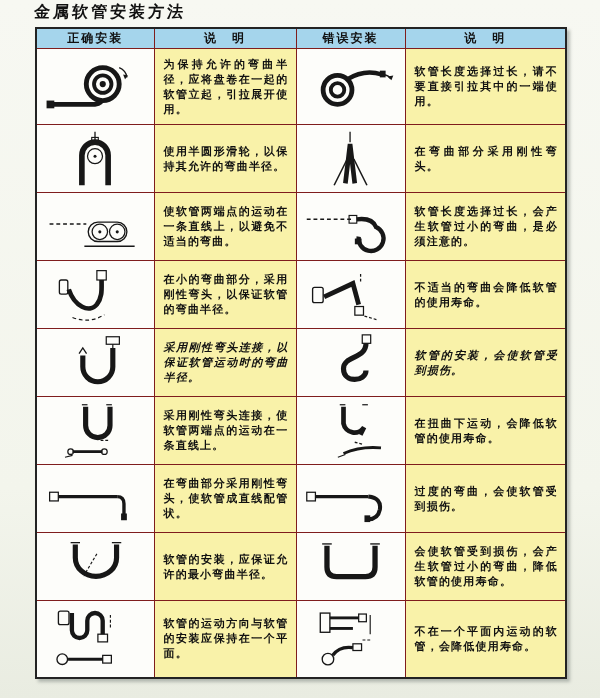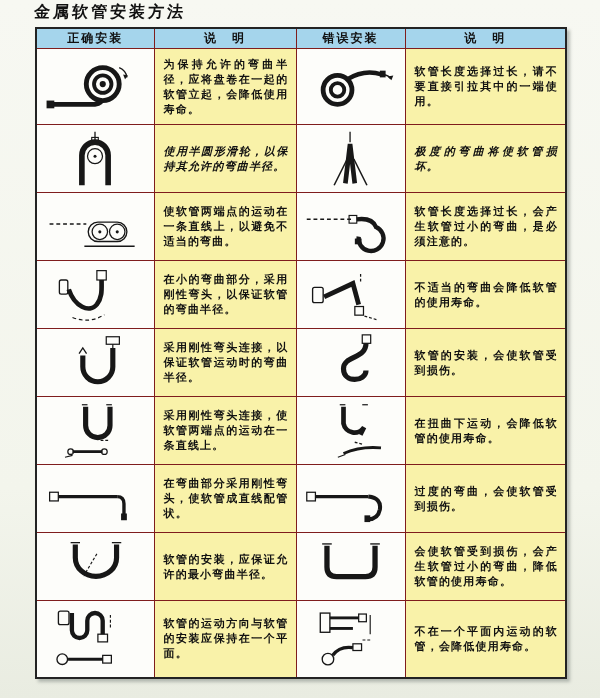--- a/index.html
+++ b/index.html
@@ -69,38 +69,38 @@
         <circle class="stroke" cx="63" cy="29" r="17" stroke-width="5"></circle>
         <circle class="stroke" cx="63" cy="29" r="9" stroke-width="4"></circle>
         <circle cx="63" cy="29" r="3.2" fill="#171717"></circle>
         <path class="stroke" d="M12 50 H50 Q60 50 62 46" stroke-width="5"></path>
         <rect x="5" y="46" width="8" height="8" fill="#171717"></rect>
         <path class="stroke" d="M80 12 q7 3 8 10" stroke-width="1.4"></path>
         <path d="M86 24 l3 -4 l-5 -1 z" fill="#171717"></path>
       </svg>
     </td>
     <td class="desc">
-          <span class="txt">为保持允许的弯曲半径，应将盘卷在一起的软管立起，会降低使用寿命。</span>
+          <span class="txt">为保持允许的弯曲半径，应将盘卷在一起的软管立起，引拉展开使用。</span>
         </td>
     <td class="pic">
       <svg width="100" height="60" viewBox="0 0 104 62">
         <circle class="stroke" cx="38" cy="34" r="15" stroke-width="5"></circle>
         <circle class="stroke" cx="38" cy="34" r="7" stroke-width="4"></circle>
         <path class="stroke" d="M48 23 Q66 12 84 18" stroke-width="4.5"></path>
         <path class="stroke" d="M86 18 q5 1 7 4" stroke-width="1.4"></path>
         <path d="M94 24 l2 -5 l-6 1 z" fill="#171717"></path>
         <rect x="82" y="14" width="6" height="7" fill="#171717"></rect>
       </svg>
     </td>
     <td class="desc">
           <span class="txt">软管长度选择过长，请不要直接引拉其中的一端使用。</span>
         </td>
   </tr>
 
-  <tr style="height:68px;font-style:italic;">
+  <tr style="height:68px;">
     <td class="pic">
       <svg width="90" height="60" viewBox="0 0 96 64">
         <line class="stroke" x1="48" y1="3" x2="48" y2="14" stroke-width="1.4"></line>
         <rect class="stroke" x="44.5" y="9" width="7" height="6" stroke-width="1.2"></rect>
         <path class="stroke" d="M34 60 V28 A14 14 0 0 1 62 28 V60" stroke-width="6"></path>
         <circle class="stroke" cx="48" cy="29" r="8" stroke-width="1.3"></circle>
         <circle cx="48" cy="29" r="1.6" fill="#171717"></circle>
       </svg>
     </td>
     <td class="desc">
@@ -108,21 +108,21 @@
         </td>
     <td class="pic">
       <svg width="90" height="60" viewBox="0 0 96 64">
         <line class="stroke" x1="47" y1="3" x2="47" y2="14" stroke-width="1.4"></line>
         <path class="stroke" d="M42 58 L47 16 L52 58" stroke-width="5"></path>
         <line class="stroke" x1="30" y1="60" x2="44" y2="32" stroke-width="1.6"></line>
         <line class="stroke" x1="65" y1="60" x2="51" y2="32" stroke-width="1.6"></line>
       </svg>
     </td>
     <td class="desc">
-          <span class="txt">极度的弯曲将使软管损坏。</span>
+          <span class="txt">在弯曲部分采用刚性弯头。</span>
         </td>
   </tr>
 
   <tr style="height:68px;">
     <td class="pic">
       <svg width="108" height="58" viewBox="0 0 110 60">
         <line class="stroke" x1="8" y1="27" x2="46" y2="27" stroke-width="1.6" stroke-dasharray="4 3"></line>
         <rect class="stroke" x="48" y="25" width="40" height="20" rx="10" stroke-width="1.4"></rect>
         <circle class="stroke" cx="60" cy="35" r="8" stroke-width="1.3"></circle>
         <circle class="stroke" cx="78" cy="35" r="8" stroke-width="1.3"></circle>
@@ -166,21 +166,21 @@
         <line class="stroke" x1="60" y1="8" x2="60" y2="18" stroke-width="1.3" stroke-dasharray="3 2"></line>
         <rect class="stroke" x="54" y="42" width="9" height="9" stroke-width="1.3"></rect>
         <line class="stroke" x1="64" y1="52" x2="78" y2="56" stroke-width="1.3" stroke-dasharray="3 2"></line>
       </svg>
     </td>
     <td class="desc">
           <span class="txt">不适当的弯曲会降低软管的使用寿命。</span>
         </td>
   </tr>
 
-  <tr style="height:68px;">
+  <tr style="height:68px;font-style:italic;">
     <td class="pic">
       <svg width="92" height="60" viewBox="0 0 96 64">
         <rect class="stroke" x="60" y="4" width="14" height="8" stroke-width="1.3"></rect>
         <line class="stroke" x1="67" y1="12" x2="67" y2="18" stroke-width="1.3"></line>
         <path class="stroke" d="M67 16 V36 A16 16 0 0 1 35 36 V24" stroke-width="5.5"></path>
         <path class="stroke" d="M31 22 l4 -6 l4 6" stroke-width="1.4"></path>
       </svg>
     </td>
     <td class="desc">
           <span class="txt">采用刚性弯头连接，以保证软管运动时的弯曲半径。</span>

